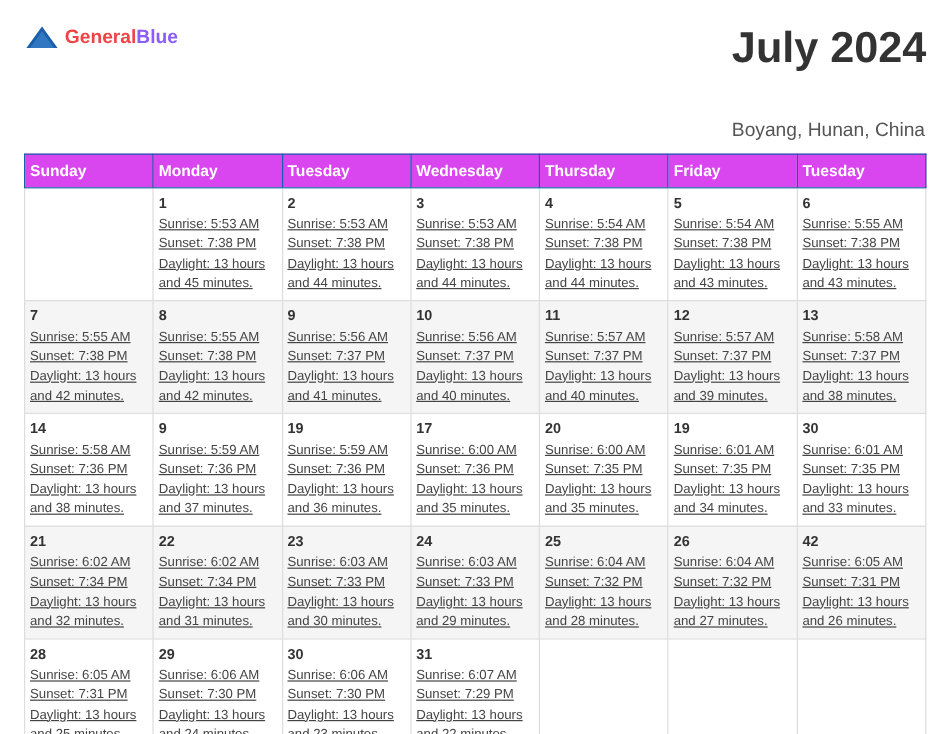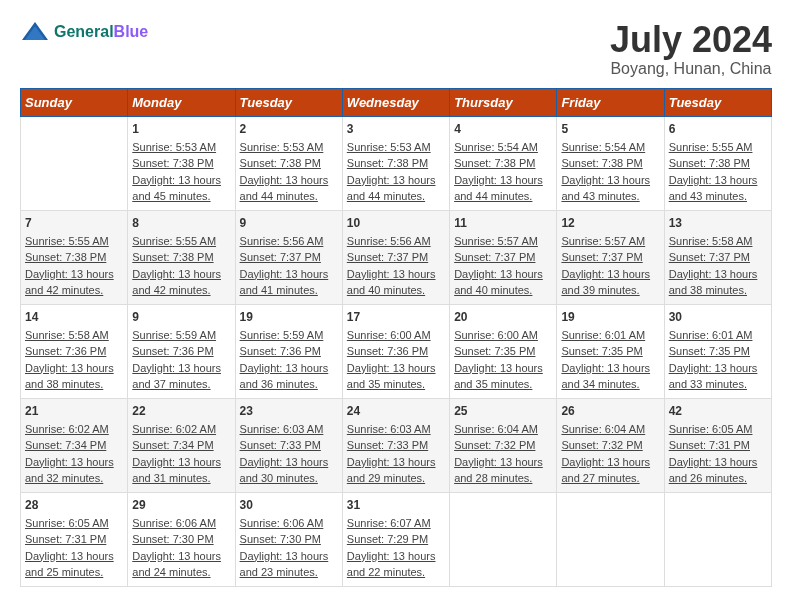--- a/index.html
+++ b/index.html
@@ -19,41 +19,41 @@
     .logo {
       display: flex;
       align-items: center;
       gap: 4px;
     }
     .logo-icon {
       width: 30px;
       height: 24px;
     }
     .title-block {
-      text-align: center;
+      text-align: left;
     }
     .month-year {
       font-size: 36px;
       font-weight: bold;
       color: #333;
       line-height: 1.1;
     }
     .location {
       font-size: 16px;
       color: #555;
+      margin-top: 40px;
     }
     table {
       width: 100%;
       border-collapse: collapse;
       table-layout: fixed;
     }
     thead tr {
-      background-color: #c2410c;
+      background-color: #d946ef;
       color: #fff;
-      font-style: italic;
     }
     thead th {
       padding: 6px 4px;
       font-size: 13px;
       font-weight: bold;
       text-align: left;
       border: 1px solid #1a5fa8;
     }
     tbody tr {
       background: #fff;
@@ -87,21 +87,21 @@
 </head>
 <body>
 
 <div class="header">
   <div class="logo">
     <svg class="logo-icon" viewBox="0 0 30 24">
       <polygon points="15,2 28,20 2,20" fill="#1a5fa8"></polygon>
       <polygon points="15,6 25,20 5,20" fill="#4a90d9" opacity="0.5"></polygon>
     </svg>
     <div>
-      <span style="font-size:16px;font-weight:bold;color:#0f766e;">General</span><span style="font-size:16px;font-weight:bold;color:#8b5cf6;">Blue</span>
+      <span style="font-size:16px;font-weight:bold;color:#ef4444;">General</span><span style="font-size:16px;font-weight:bold;color:#8b5cf6;">Blue</span>
     </div>
   </div>
   <div class="title-block">
     <div class="month-year">July 2024</div>
     <div class="location">Boyang, Hunan, China</div>
   </div>
 </div>
 
 <table>
   <thead>

